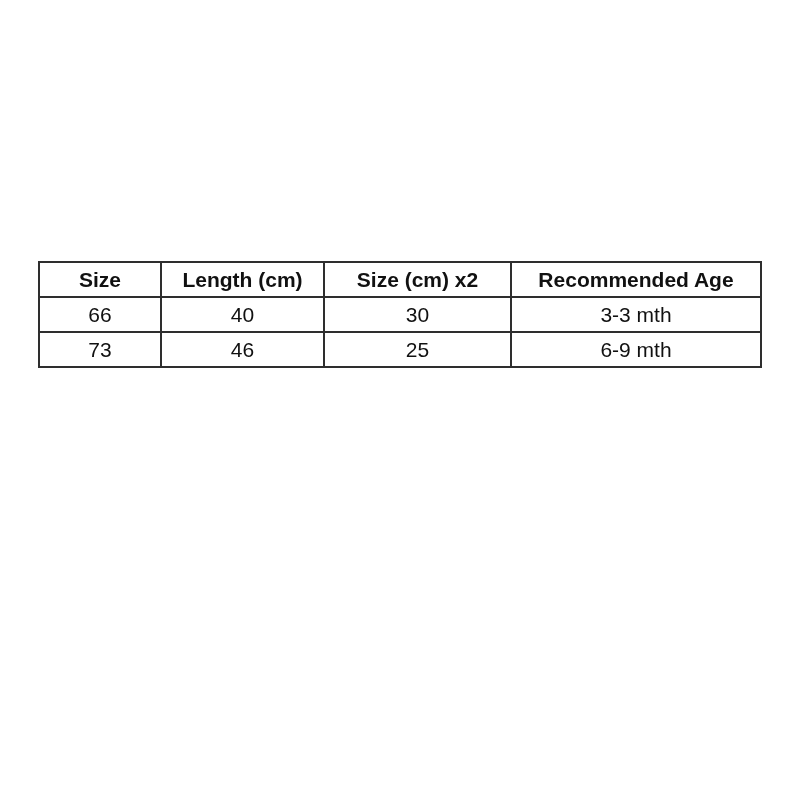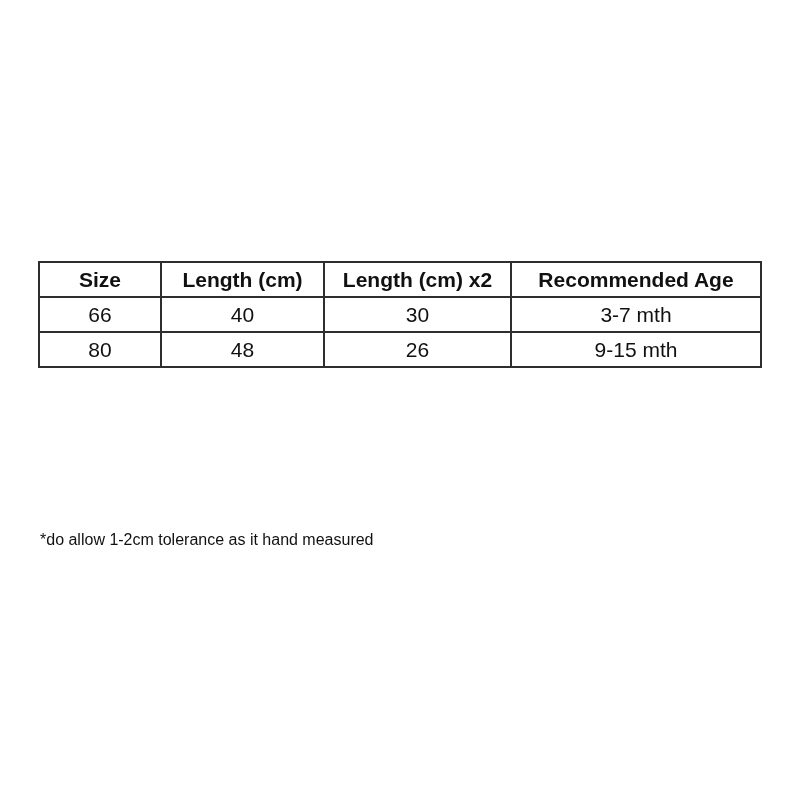--- a/index.html
+++ b/index.html
@@ -67,35 +67,34 @@
     <colgroup>
       <col style="width:122px">
       <col style="width:163px">
       <col style="width:187px">
       <col style="width:250px">
     </colgroup>
     <thead>
       <tr>
         <th>Size</th>
         <th>Length (cm)</th>
-        <th>Length (cm) x2</th>
+        <th>Size (cm) x2</th>
         <th>Recommended Age</th>
       </tr>
     </thead>
     <tbody>
       <tr>
         <th scope="row">66</th>
         <td>40</td>
         <td>30</td>
-        <td>3-7 mth</td>
+        <td>3-3 mth</td>
       </tr>
       <tr>
-        <th scope="row">80</th>
-        <td>48</td>
-        <td>26</td>
-        <td>9-15 mth</td>
+        <th scope="row">73</th>
+        <td>46</td>
+        <td>25</td>
+        <td>6-9 mth</td>
       </tr>
     </tbody>
   </table>
 
-  <p class="footnote">*do allow 1-2cm tolerance as it hand measured</p>
 
 </div>
 
 </body></html>

